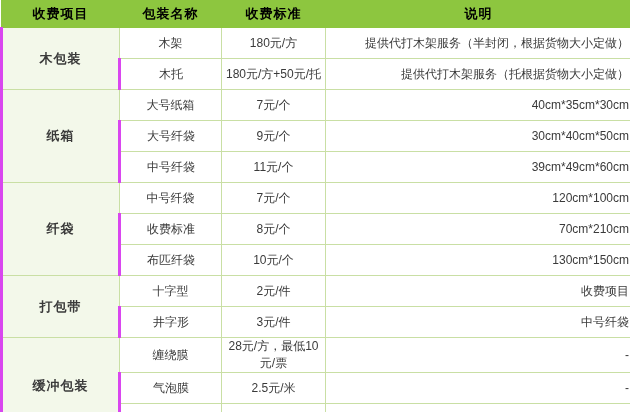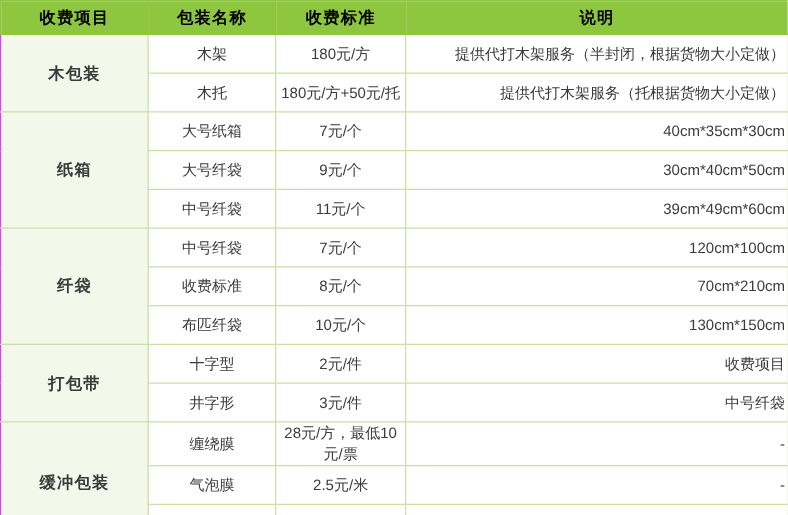--- a/index.html
+++ b/index.html
@@ -48,21 +48,21 @@
   .pricing-table td.cat {
     font-weight: bold;
     font-size: 13px;
     background: #f3f8ea;
     letter-spacing: 1px;
   }
   .pricing-table td.note {
     text-align: right;
   }
   .pricing-table tbody tr td:first-child {
-    border-left: 1px solid #d946ef;
+    border-left: 3px solid #d946ef;
   }
 </style>
 </head>
 <body>
 
 <table class="pricing-table">
   <colgroup>
     <col class="c1">
       <col class="c2">
       <col class="c3">

